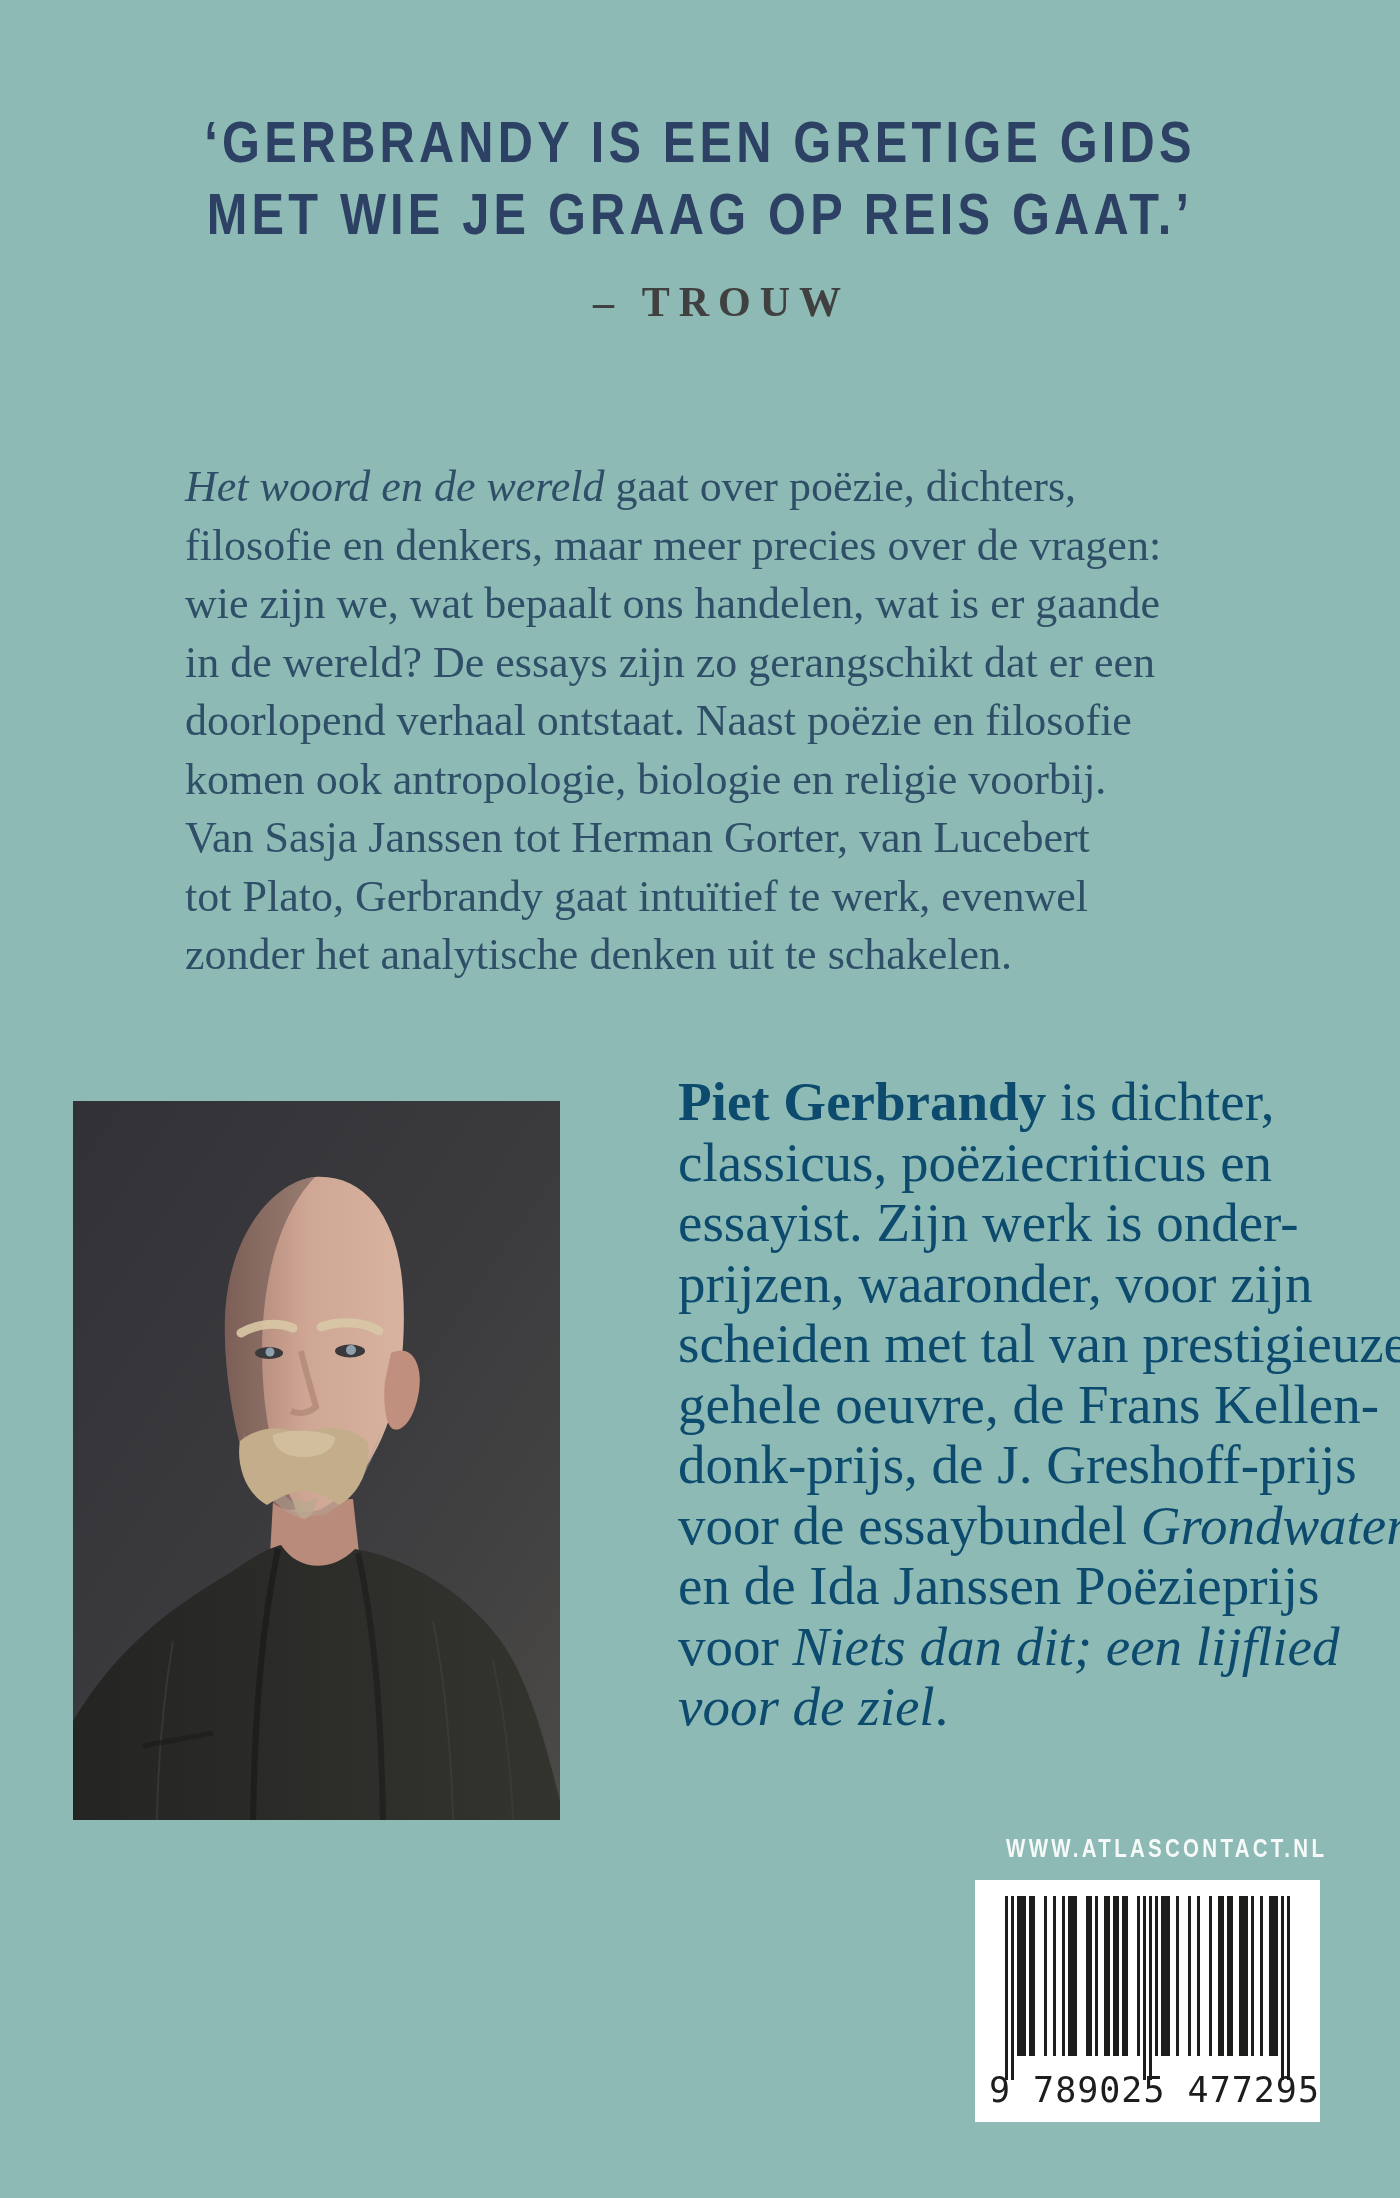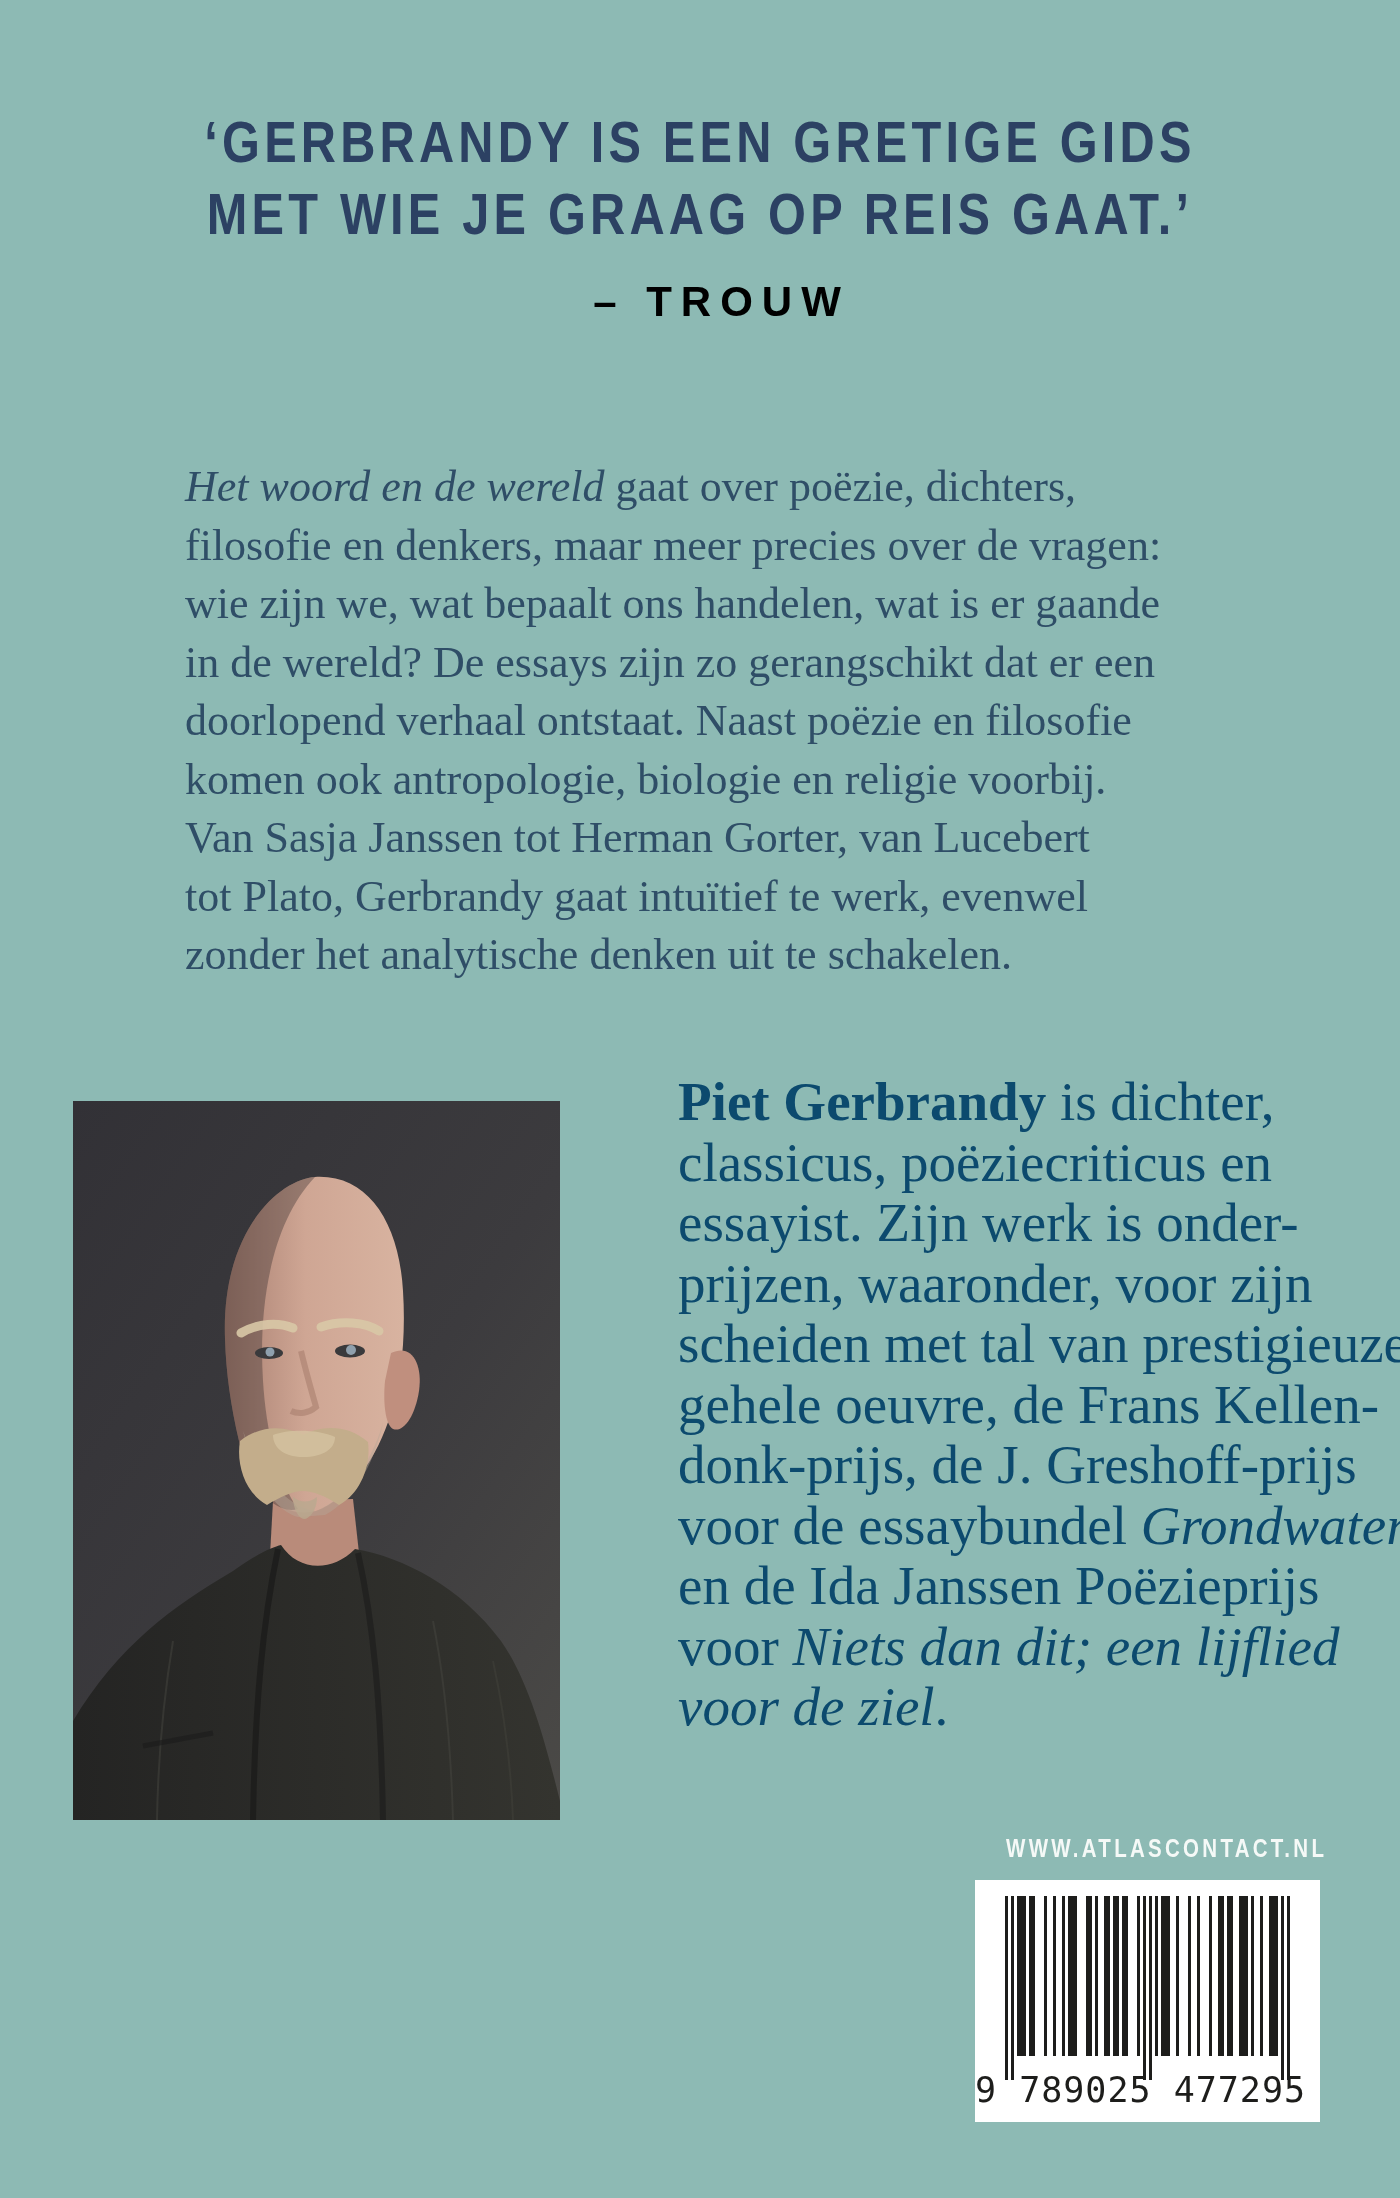--- a/index.html
+++ b/index.html
@@ -3,43 +3,43 @@
 <meta charset="utf-8">
 <style>
   html,body{margin:0;padding:0;}
   body{width:1400px;height:2198px;font-family:"Liberation Serif",serif;}
   .page{position:relative;width:1400px;height:2198px;background:#8dbab4;overflow:hidden;}
 
   
   .quote{position:absolute;top:106px;left:0;width:1400px;text-align:center;color:#2c4163;}
   .qline{font-family:"Liberation Sans",sans-serif;font-weight:700;font-size:58px;line-height:72px;
          letter-spacing:5px;white-space:nowrap;transform:scaleX(0.84);transform-origin:50% 50%;}
-  .attrib{margin-top:28px;font-family:Liberation Sans, sans-serif;font-weight:700;font-size:42px;
-          letter-spacing:9px;color:#000000;white-space:nowrap;margin-left:43px;}
+  .attrib{margin-top:28px;font-family:Liberation Serif, serif;font-weight:700;font-size:42px;
+          letter-spacing:9px;color:#404040;white-space:nowrap;margin-left:43px;}
 
   
   .synopsis{position:absolute;left:150px;top:458px;color:#2f4e67;font-size:44px;line-height:58.5px;}
   .tline{white-space:nowrap;margin-left:35px;}
   .tline .i{font-style:italic;}
   .tline .b{font-weight:700;}
 
   
   .photo{position:absolute;left:73px;top:1101px;width:487px;height:719px;display:block;}
   .bio{position:absolute;left:643px;top:1072px;color:#0c4a6e;font-size:55px;line-height:60.5px;}
 
   
   .website{position:absolute;left:975px;top:1834px;width:345px;text-align:center;
            font-family:"Liberation Sans",sans-serif;font-weight:700;font-size:25px;letter-spacing:4px;
            color:#f5f9f7;white-space:nowrap;transform:scaleX(0.82);transform-origin:50% 50%;}
   .barcode-box{position:absolute;left:975px;top:1880px;width:345px;height:242px;background:#ffffff;}
   .bars{position:absolute;left:30px;top:16px;display:flex;align-items:flex-start;}
   .m{width:3px;height:160px;}
   .m.bar{background:#1d1d1b;}
   .m.tall{height:184px;}
-  .isbn{position:absolute;left:0;bottom:12px;width:100%;text-align:left;
+  .isbn{position:absolute;left:0;bottom:12px;width:100%;text-align:right;
         font-family:"DejaVu Sans Mono",monospace;font-size:35px;color:#1d1d1b;letter-spacing:1px;}
 </style>
 </head>
 <body>
 
 <div class="page">
 
   <header class="quote">
     <div class="qline">‘GERBRANDY IS EEN GRETIGE GIDS</div>
     <div class="qline">MET WIE JE GRAAG OP REIS GAAT.’</div>

